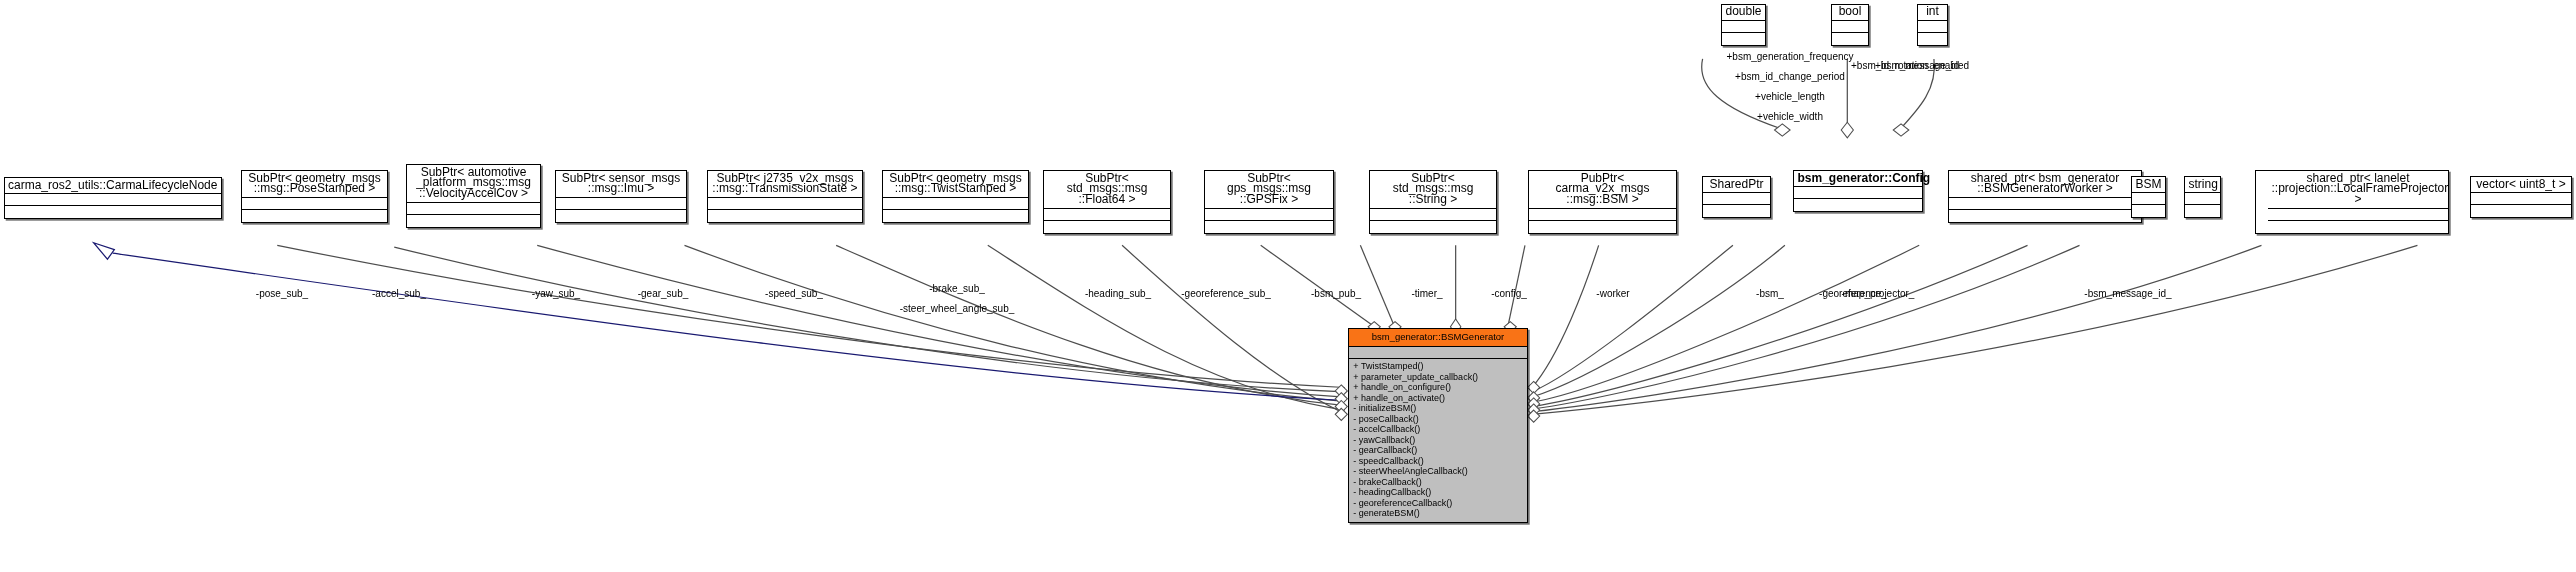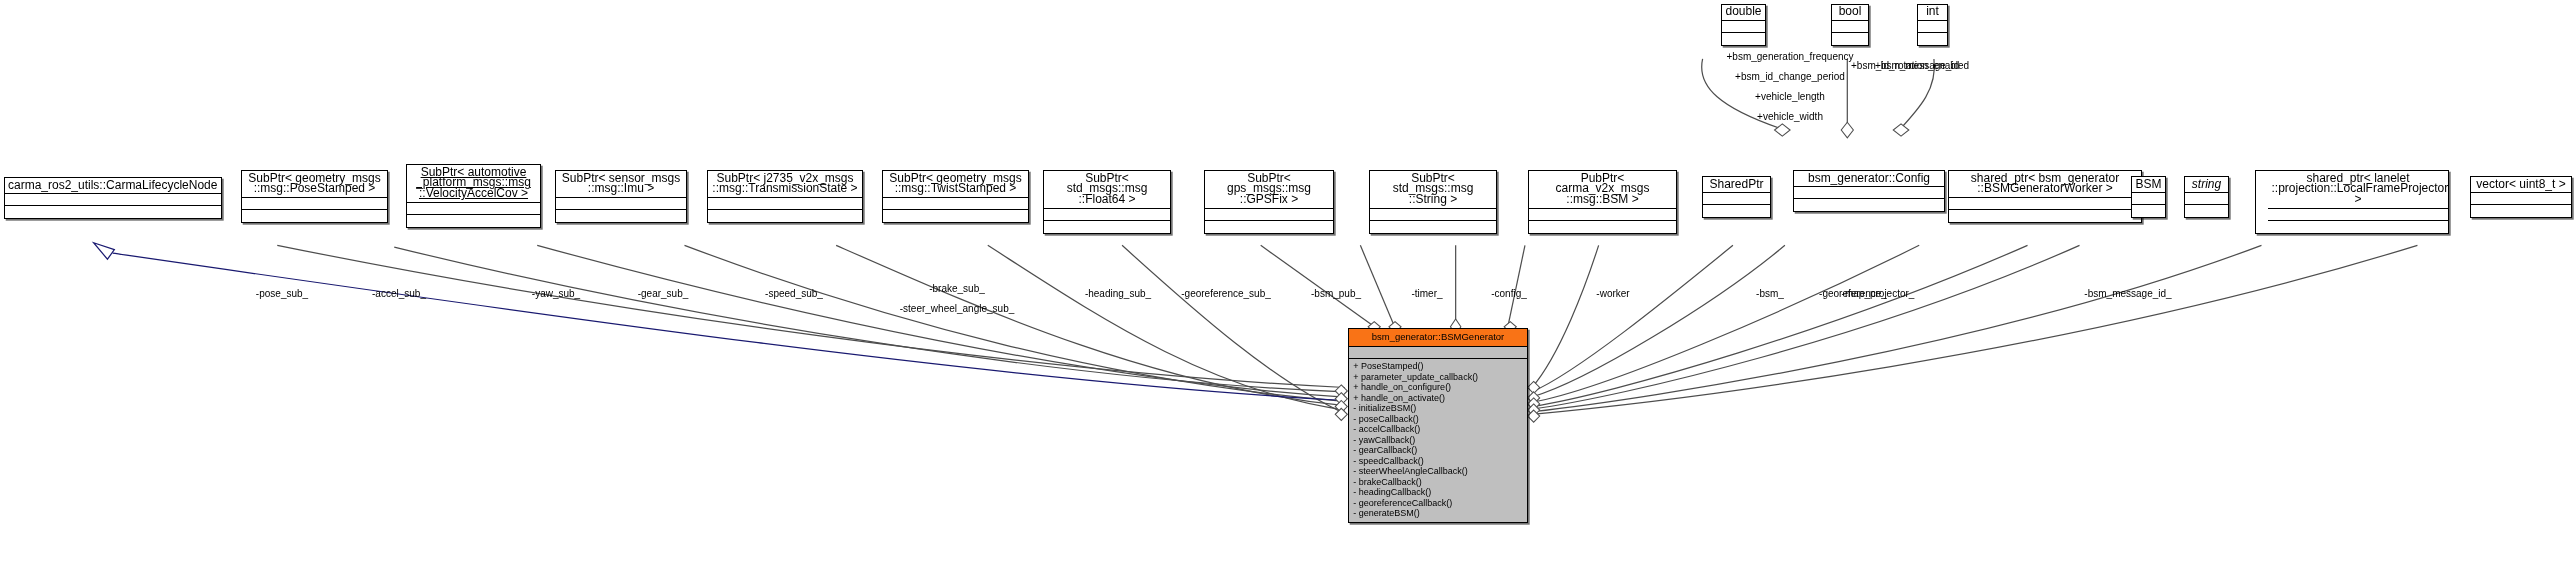--- a/index.html
+++ b/index.html
@@ -177,21 +177,21 @@
     <div class="compartment last"></div>
   </div>
 
   <div class="uml-box" style="left:241px; top:170px; width:147px;">
     <div class="title">SubPtr&lt; geometry_msgs
 ::msg::PoseStamped &gt;</div>
     <div class="compartment"></div>
     <div class="compartment last"></div>
   </div>
 
-  <div class="uml-box" style="left:406px; top:164px; width:135px;text-decoration:underline;">
+  <div class="uml-box" style="left:406px; top:164px; width:135px;">
     <div class="title">SubPtr&lt; automotive
 _platform_msgs::msg
 ::VelocityAccelCov &gt;</div>
     <div class="compartment"></div>
     <div class="compartment last"></div>
   </div>
 
   <div class="uml-box" style="left:555px; top:170px; width:132px;">
     <div class="title">SubPtr&lt; sensor_msgs
 ::msg::Imu &gt;</div>
@@ -240,40 +240,40 @@
     <div class="compartment"></div>
     <div class="compartment last"></div>
   </div>
 
   <div class="uml-box" style="left:1702px; top:176px; width:69px;">
     <div class="title">SharedPtr</div>
     <div class="compartment"></div>
     <div class="compartment last"></div>
   </div>
 
-  <div class="uml-box" style="left:1793px; top:170px; width:152px;">
+  <div class="uml-box" style="left:1793px; top:170px; width:130px;font-weight:bold;">
     <div class="title">bsm_generator::Config</div>
     <div class="compartment"></div>
     <div class="compartment last"></div>
   </div>
 
   <div class="uml-box" style="left:1948px; top:170px; width:194px;">
     <div class="title">shared_ptr&lt; bsm_generator
 ::BSMGeneratorWorker &gt;</div>
     <div class="compartment"></div>
     <div class="compartment last"></div>
   </div>
 
   <div class="uml-box" style="left:2131px; top:176px; width:35px;">
     <div class="title">BSM</div>
     <div class="compartment"></div>
     <div class="compartment last"></div>
   </div>
 
-  <div class="uml-box" style="left:2184px; top:176px; width:45px;font-style:italic;">
+  <div class="uml-box" style="left:2184px; top:176px; width:37px;">
     <div class="title">string</div>
     <div class="compartment"></div>
     <div class="compartment last"></div>
   </div>
 
   <div class="uml-box" style="left:2255px; top:170px; width:194px;padding-left:12px;">
     <div class="title">shared_ptr&lt; lanelet
 ::projection::LocalFrameProjector &gt;</div>
     <div class="compartment"></div>
     <div class="compartment last"></div>
@@ -300,21 +300,21 @@
   <div class="edge-label" style="left:1613px; top:284px;">-worker</div>
   <div class="edge-label" style="left:1770px; top:284px;">-bsm_</div>
   <div class="edge-label" style="left:1853px; top:284px;">-georeference_</div>
   <div class="edge-label" style="left:1878px; top:284px;">-map_projector_</div>
   <div class="edge-label" style="left:2128px; top:284px;">-bsm_message_id_</div>
 
   <div class="uml-box focus" style="left:1348px; top:328px; width:180px;">
     <div class="title">bsm_generator::BSMGenerator</div>
     <div class="compartment"></div>
     <div class="members">
-      <div>+ PoseStamped()</div>
+      <div>+ TwistStamped()</div>
       <div>+ parameter_update_callback()</div>
       <div>+ handle_on_configure()</div>
       <div>+ handle_on_activate()</div>
       <div>- initializeBSM()</div>
       <div>- poseCallback()</div>
       <div>- accelCallback()</div>
       <div>- yawCallback()</div>
       <div>- gearCallback()</div>
       <div>- speedCallback()</div>
       <div>- steerWheelAngleCallback()</div>

